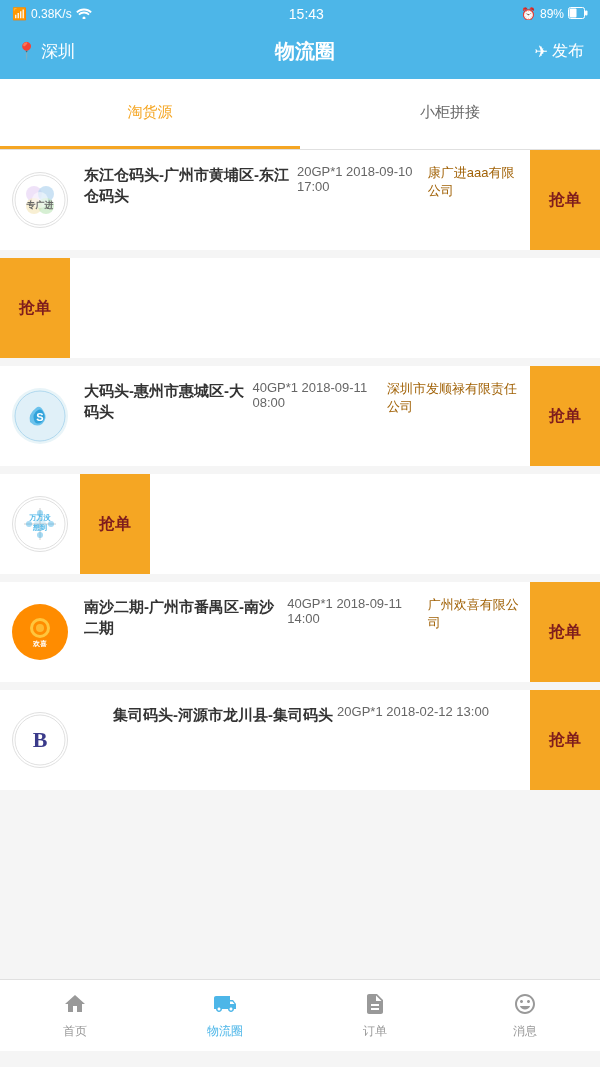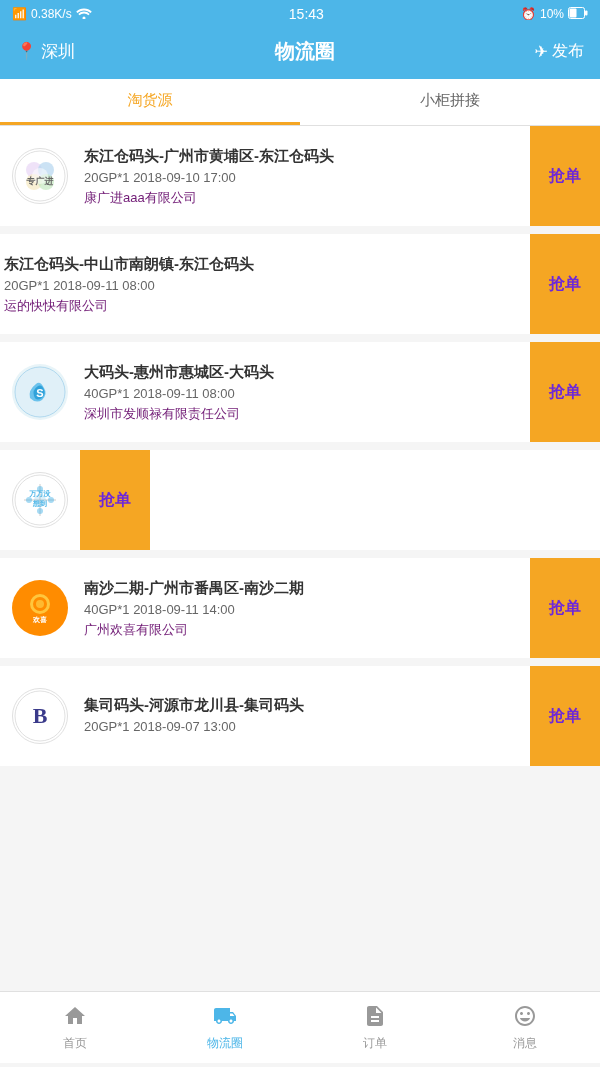--- a/index.html
+++ b/index.html
@@ -34,21 +34,21 @@
 
     
     .tabs {
       background: #fff;
       display: flex;
       border-bottom: 1px solid #e0e0e0;
     }
     .tab {
       flex: 1;
       text-align: center;
-      padding: 12px 0;
+      padding: 24px 0;
       font-size: 15px;
       color: #666;
       cursor: pointer;
       border-bottom: 3px solid transparent;
     }
     .tab.active {
       color: #f5a623;
       border-bottom: 3px solid #f5a623;
       font-weight: 500;
     }
@@ -79,63 +79,63 @@
       align-items: center;
       justify-content: center;
       overflow: hidden;
       font-size: 18px;
       font-weight: bold;
     }
     .item-content {
       flex: 1;
       padding: 14px 8px 14px 4px;
       display: flex;
-      flex-direction: column;
+      flex-direction: row;
       justify-content: center;
       gap: 4px;
     }
     .item-title {
       font-size: 15px;
       font-weight: bold;
       color: #333;
       line-height: 1.4;
     }
     .item-info {
       font-size: 13px;
       color: #666;
     }
     .item-company {
       font-size: 13px;
-      color: #701a75;
+      color: #a16207;
     }
     .item-action {
       width: 70px;
       min-width: 70px;
       background: #f5a623;
       display: flex;
       align-items: center;
       justify-content: center;
-      color: #6d28d9;
+      color: #7f1d1d;
       font-size: 16px;
       font-weight: bold;
       cursor: pointer;
     }
 
     
     .logo-1 { background: #fff; border: 1px solid #e0e0e0; }
     .logo-2 { background: #f5f5f5; border: 1px solid #e0e0e0; }
     .logo-3 { background: #e8f4f8; }
     .logo-4 { background: #fff; border: 1px solid #e0e0e0; }
     .logo-5 { background: #ff8c00; }
     .logo-6 { background: #fff; border: 1px solid #e0e0e0; }
 
     
     .bottom-nav {
       position: fixed;
-      bottom: 4px;
+      bottom: 16px;
       left: 0;
       width: 600px;
       background: #fff;
       border-top: 1px solid #e0e0e0;
       display: flex;
       height: 72px;
     }
     .nav-item {
       flex: 1;
       display: flex;
@@ -165,21 +165,21 @@
       <svg width="16" height="12" viewBox="0 0 16 12" fill="white">
         <path d="M8 9.5a1.5 1.5 0 1 1 0 3 1.5 1.5 0 0 1 0-3z"></path>
         <path d="M8 6.5C9.7 6.5 11.2 7.2 12.3 8.3l1.4-1.4A8 8 0 0 0 8 4.5a8 8 0 0 0-5.7 2.4l1.4 1.4C4.8 7.2 6.3 6.5 8 6.5z"></path>
         <path d="M8 3.5c2.5 0 4.7 1 6.4 2.6l1.4-1.4A11 11 0 0 0 8 1.5a11 11 0 0 0-7.8 3.2l1.4 1.4C3.3 4.5 5.5 3.5 8 3.5z"></path>
       </svg>
     </span>
   </div>
   <div class="status-center">15:43</div>
   <div class="status-right">
     <span>⏰</span>
-    <span>10%</span>
+    <span>89%</span>
     <span>
       <svg width="20" height="12" viewBox="0 0 20 12" fill="white">
         <rect x="0.5" y="0.5" width="16" height="11" rx="2" ry="2" stroke="white" fill="none" stroke-width="1"></rect>
         <rect x="17" y="3.5" width="2.5" height="5" rx="1" fill="white"></rect>
         <rect x="1.5" y="1.5" width="7" height="9" rx="1" fill="white"></rect>
       </svg>
     </span>
   </div>
 </div>
 
@@ -224,25 +224,20 @@
     </div>
     <div class="item-content">
       <div class="item-title">东江仓码头-广州市黄埔区-东江仓码头</div>
       <div class="item-info">20GP*1  2018-09-10 17:00</div>
       <div class="item-company">康广进aaa有限公司</div>
     </div>
     <div class="item-action">抢单</div>
   </div>
 
   <div class="list-item">
-    <div class="item-content">
-      <div class="item-title">东江仓码头-中山市南朗镇-东江仓码头</div>
-      <div class="item-info">20GP*1  2018-09-11 08:00</div>
-      <div class="item-company">运的快快有限公司</div>
-    </div>
     <div class="item-action">抢单</div>
   </div>
 
   <div class="list-item">
     <div class="item-logo">
       <div class="logo-circle logo-3">
         <svg width="52" height="52" viewBox="0 0 52 52">
           <circle cx="26" cy="26" r="25" fill="#e0f0f8" stroke="#b0d8ee" stroke-width="1"></circle>
           <path d="M16 32 Q14 24 22 18 Q26 14 30 22 Q34 28 28 34 Q22 38 16 32Z" fill="#4db6e8" opacity="0.8"></path>
           <path d="M20 30 Q18 24 24 20 Q28 18 30 24 Q32 28 28 32 Q22 36 20 30Z" fill="#2a9fd8" opacity="0.9"></path>
@@ -302,21 +297,21 @@
     <div class="item-logo">
       <div class="logo-circle logo-6">
         <svg width="52" height="52" viewBox="0 0 52 52">
           <circle cx="26" cy="26" r="25" fill="#fff" stroke="#e0e0e0" stroke-width="1"></circle>
           <text x="26" y="33" text-anchor="middle" font-size="22" fill="#3a3a8a" font-weight="bold" font-family="Georgia,serif">B</text>
         </svg>
       </div>
     </div>
     <div class="item-content">
       <div class="item-title">集司码头-河源市龙川县-集司码头</div>
-      <div class="item-info">20GP*1  2018-09-07 13:00</div>
+      <div class="item-info">20GP*1  2018-02-12 13:00</div>
       <div class="item-company"></div>
     </div>
     <div class="item-action">抢单</div>
   </div>
 
   <div class="bottom-spacer"></div>
 </div>
 
 <div class="bottom-nav">
   <div class="nav-item">

